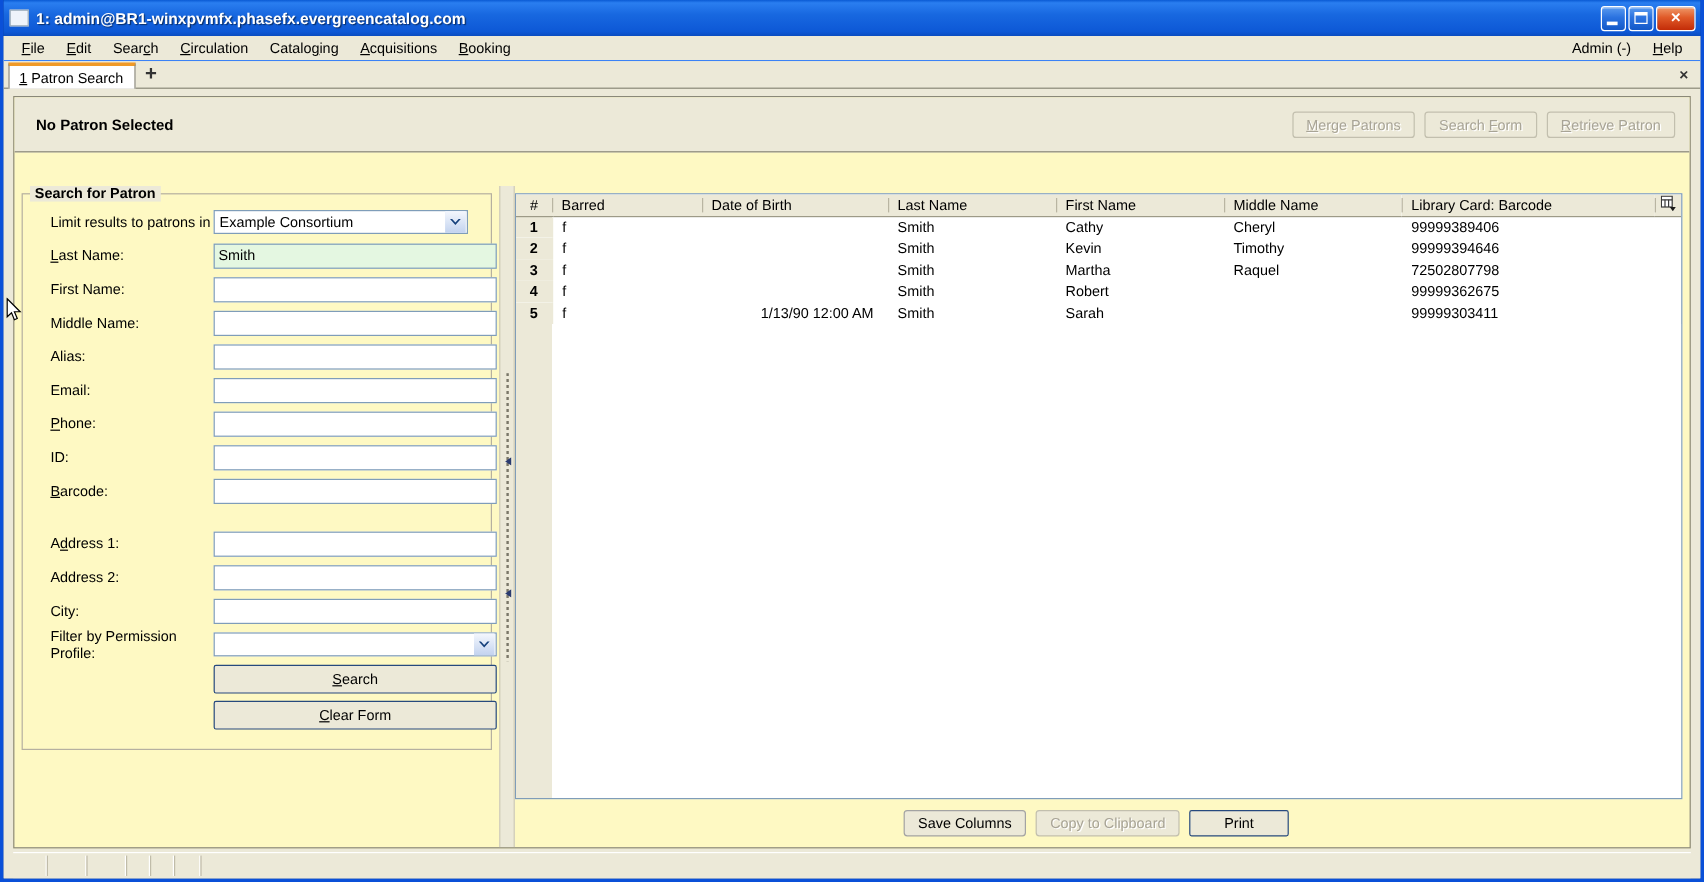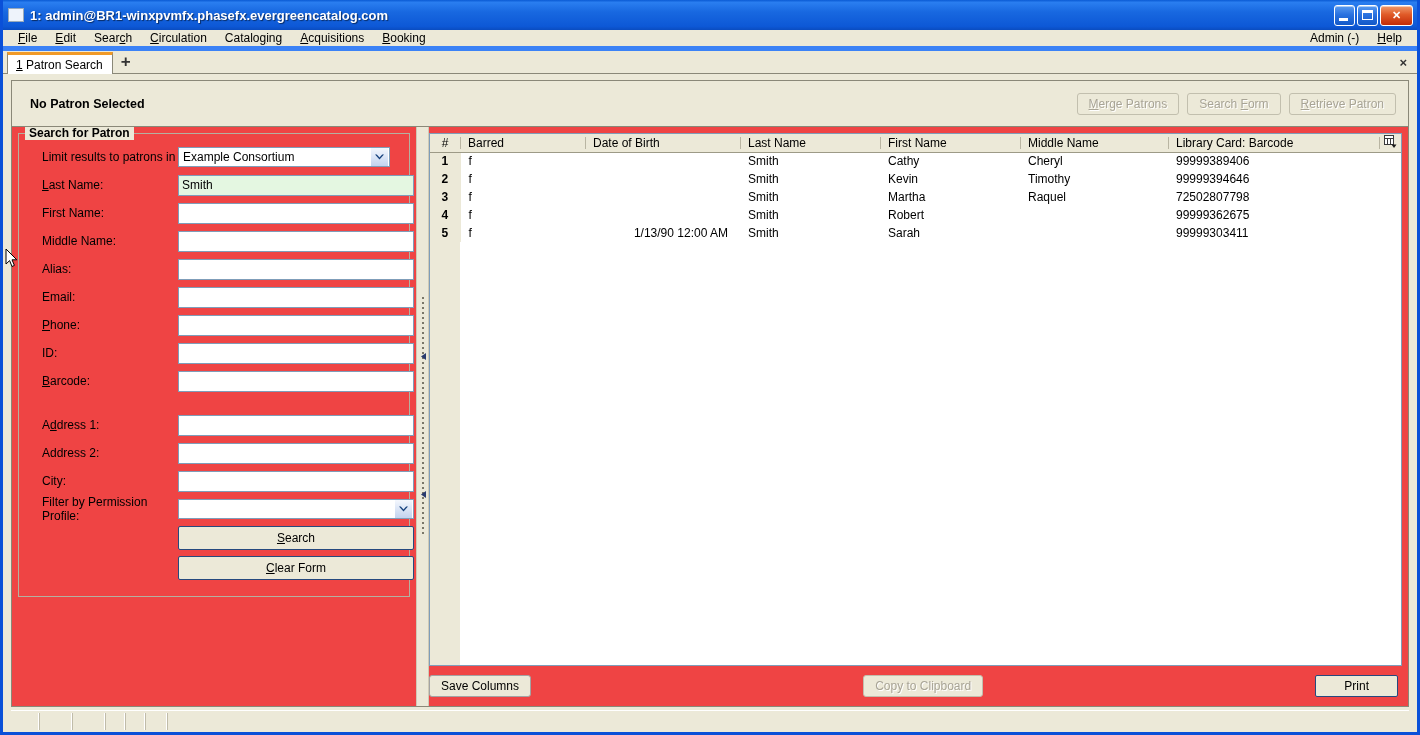--- a/index.html
+++ b/index.html
@@ -80,21 +80,21 @@
     display: flex; flex-direction: column;
     overflow: hidden;
   }
 
   
   .menubar {
     height: 21px; flex: 0 0 21px;
     background: #ece9d8;
     display: flex; align-items: center;
     padding: 0 6px;
-    border-bottom: 5px solid #3b82f6;
+    border-bottom: 1px solid #3b82f6;
   }
   .menu-item {
     padding: 2px 9px;
     font-size: 12px; color: #000;
     cursor: default;
     white-space: nowrap;
   }
   .menu-spacer { flex: 1 1 auto; }
   .menu-item u { text-decoration: underline; }
 
@@ -134,23 +134,24 @@
   .content {
     flex: 1 1 auto;
     padding: 6px 8px 0 8px;
     display: flex; flex-direction: column;
     overflow: hidden;
     background: #ece9d8;
   }
   .panel-outer {
     flex: 1 1 auto;
     border: 1px solid #8a8878;
-    background: #ef4444;
+    background: #fef9c3;
     display: flex; flex-direction: column;
     overflow: hidden;
+    gap: 28px;
   }
 
   
   .patron-bar {
     flex: 0 0 46px;
     display: flex; align-items: center;
     padding: 0 12px 0 18px;
     border-bottom: 1px solid #8a8878;
     background: #ece9d8;
   }
@@ -370,21 +371,21 @@
     flex: 1 1 auto;
     background: #ffffff;
     display: flex;
     min-height: 0;
   }
   .grid-filler .gutter { flex: 0 0 30px; background: #ece9d8; }
   .grid-filler .rest { flex: 1 1 auto; background: #ffffff; }
 
   .grid-footer {
     flex: 0 0 34px;
-    display: flex; align-items: center; justify-content: space-between;
+    display: flex; align-items: center; justify-content: center;
     gap: 8px;
     padding: 6px 4px 0 0;
   }
 
   
   .pick-icon { display: inline-block; vertical-align: middle; }
 
   
   .statusbar {
     flex: 0 0 22px;

